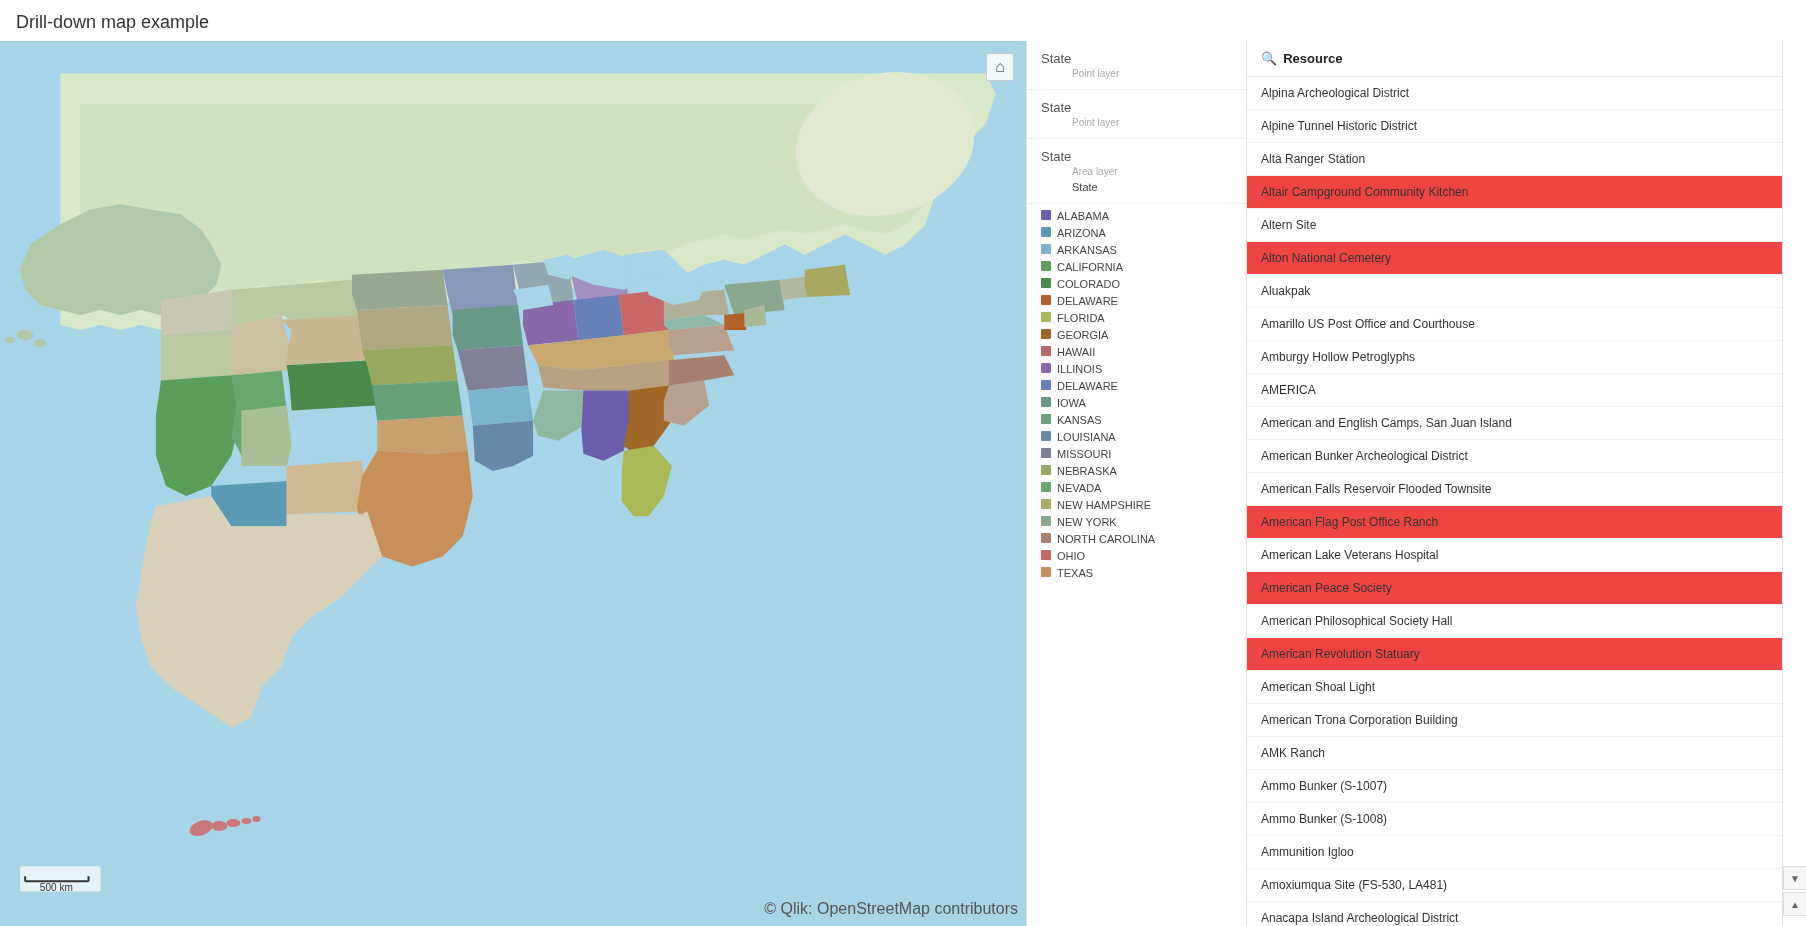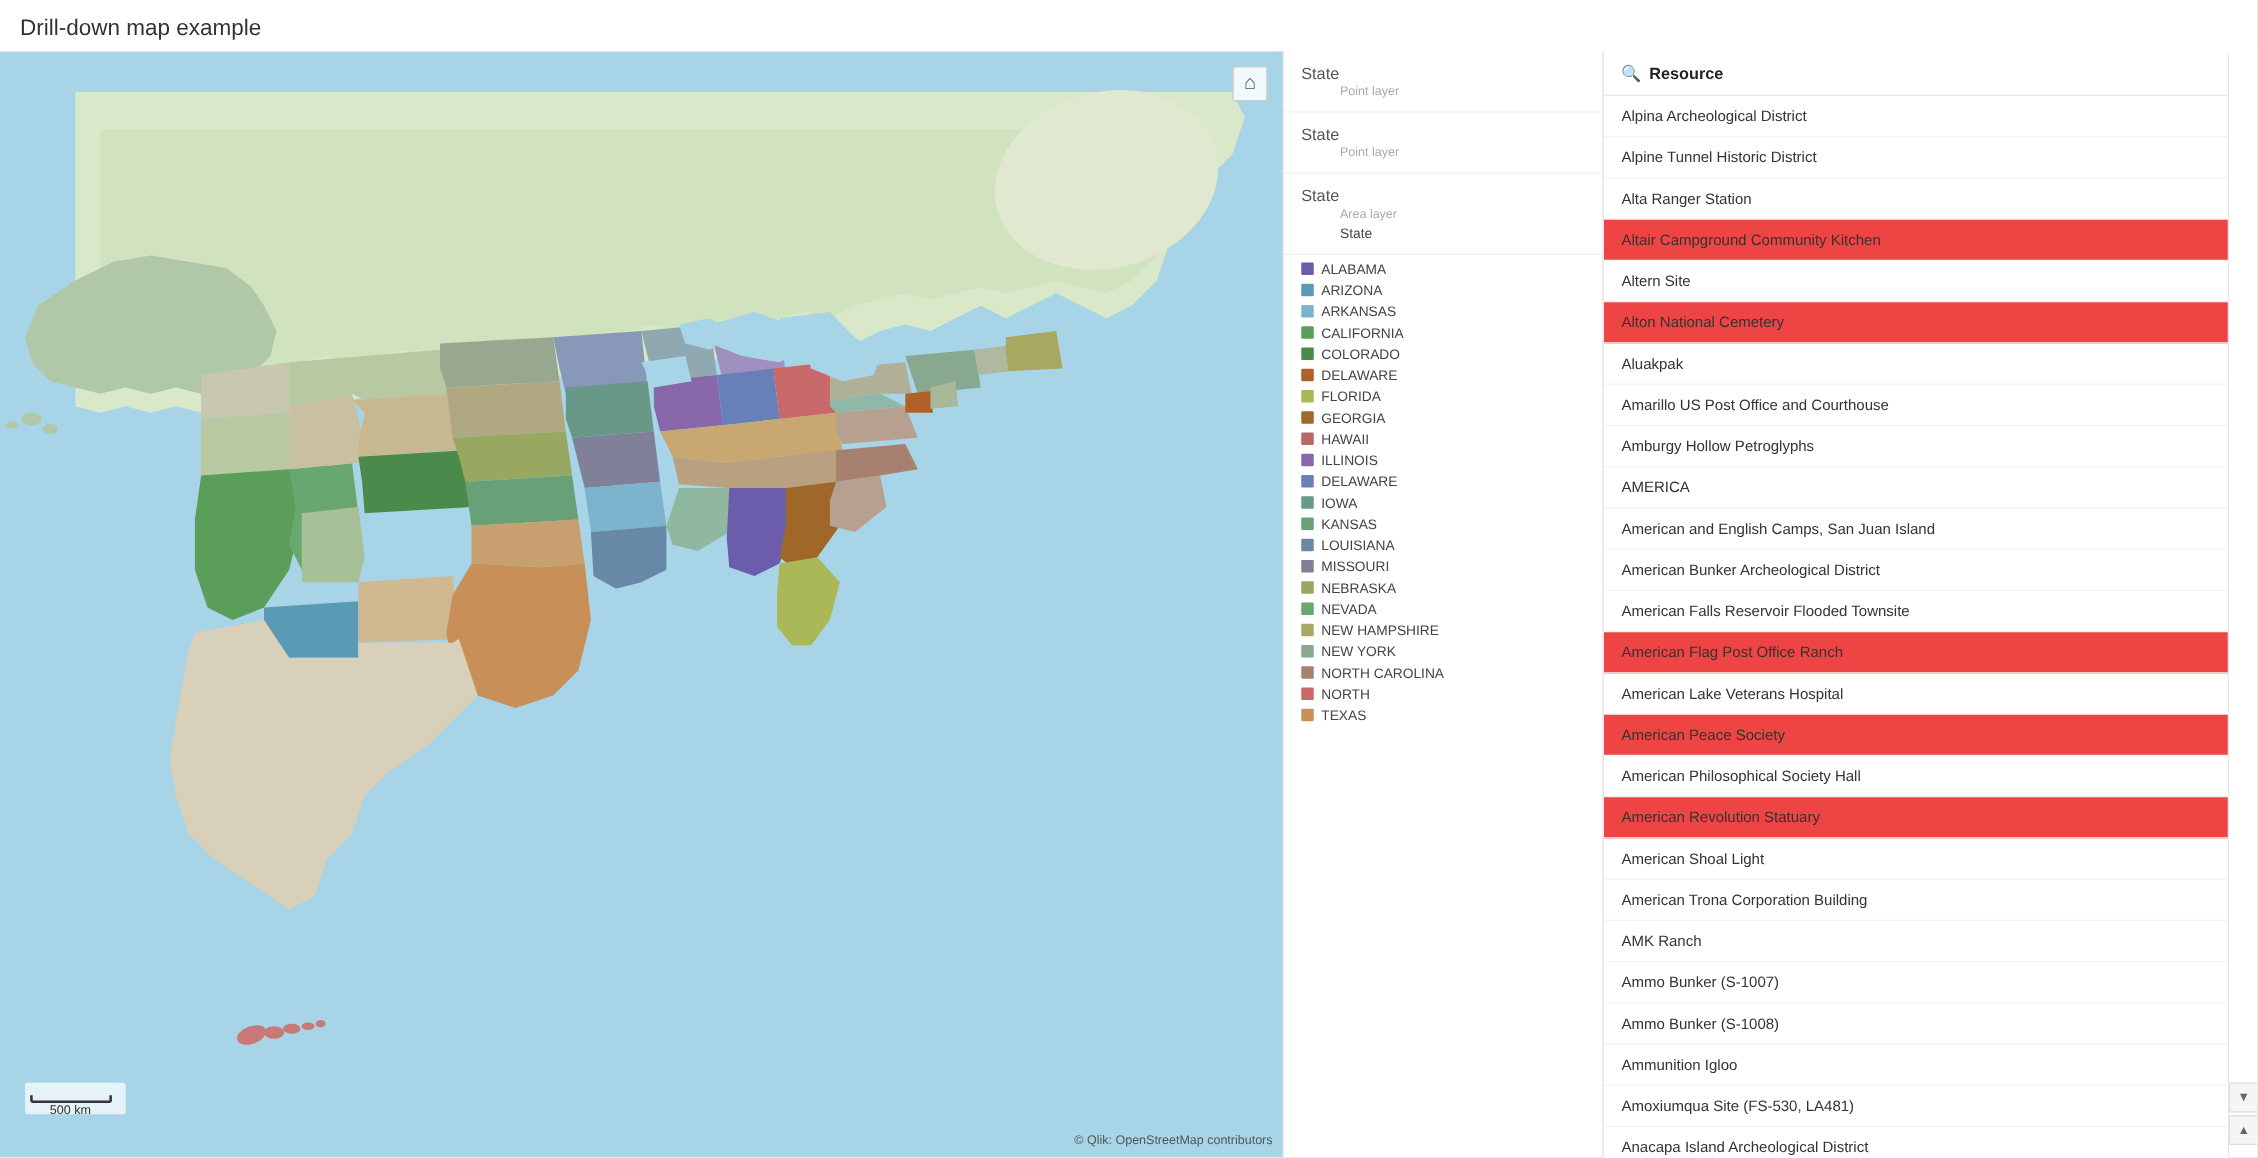--- a/index.html
+++ b/index.html
@@ -53,35 +53,35 @@
       justify-content: center;
       cursor: pointer;
       font-size: 16px;
       color: #555;
     }
 
     .map-attribution {
       position: absolute;
       bottom: 8px;
       right: 8px;
-      font-size: 10px;
+      font-size: 16px;
       color: #555;
     }
 
     
     .right-panel {
       width: 780px;
       display: flex;
       border-left: 1px solid #e0e0e0;
       overflow: hidden;
     }
 
     
     .legend-panel {
-      width: 256px;
+      width: 220px;
       border-right: 1px solid #e0e0e0;
       overflow-y: auto;
       padding: 0;
       background: #fff;
     }
 
     .legend-section {
       padding: 10px 14px 6px;
       border-bottom: 1px solid #f0f0f0;
     }
@@ -435,21 +435,21 @@
             <div class="legend-item">
               <div class="legend-color" style="background-color: rgb(136, 168, 144);"></div>
               <span>NEW YORK</span>
             </div>
             <div class="legend-item">
               <div class="legend-color" style="background-color: rgb(168, 128, 112);"></div>
               <span>NORTH CAROLINA</span>
             </div>
             <div class="legend-item">
               <div class="legend-color" style="background-color: rgb(200, 104, 104);"></div>
-              <span>NORTH</span>
+              <span>OHIO</span>
             </div>
             <div class="legend-item">
               <div class="legend-color" style="background-color: rgb(200, 144, 88);"></div>
               <span>TEXAS</span>
             </div>
           </div>
       </div>
 
       <div class="resource-panel" id="resource-panel">
         <div class="resource-header">

